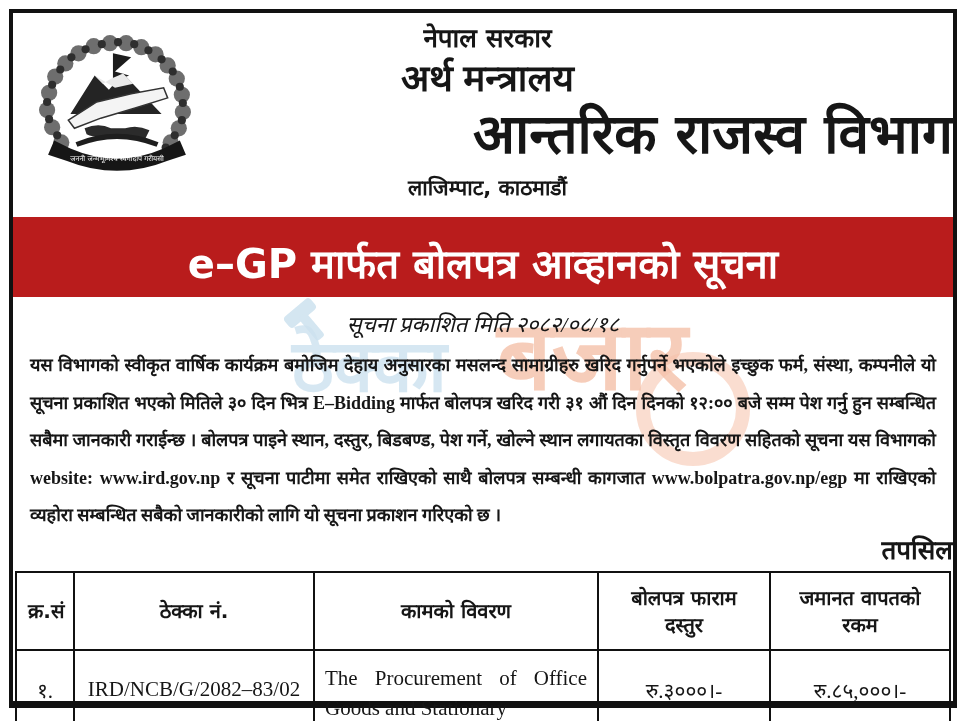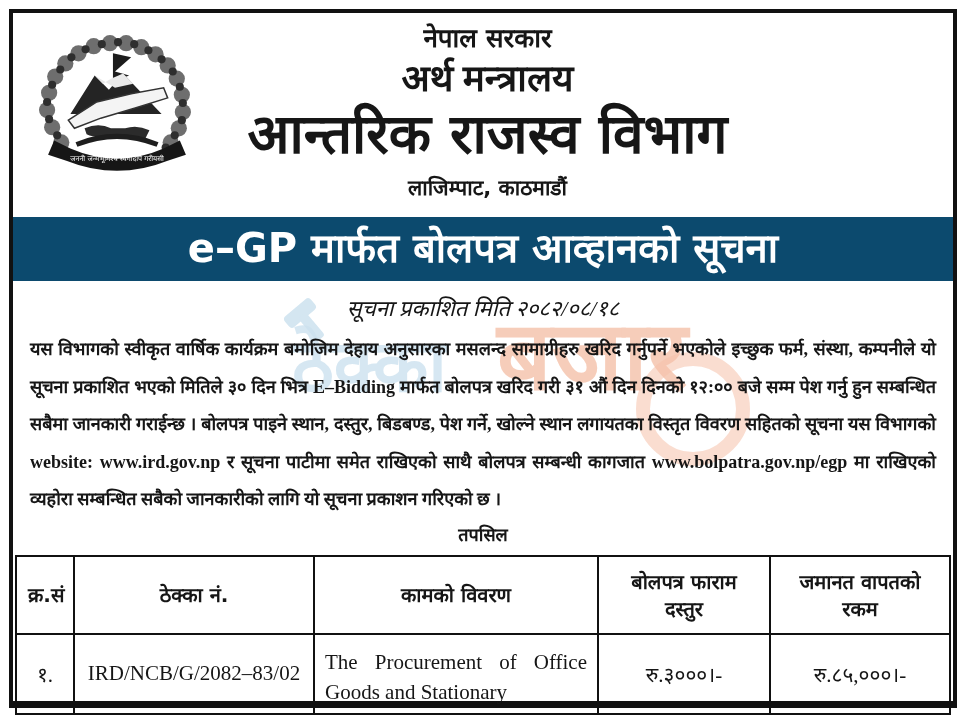--- a/index.html
+++ b/index.html
@@ -50,53 +50,53 @@
   
   .emblem {
     position:absolute; left:16px; top:18px; width:176px; height:152px;
   }
   .letterhead { text-align:center;padding-left:9px; }
   .gov-line {
     margin-top:9px; font-family:"DejaVu Sans", sans-serif;
     font-weight:bold; font-size:26px; line-height:33px;
   }
   .ministry-line {
-    font-family:Liberation Serif, serif;
+    font-family:Liberation Sans, sans-serif;
     font-weight:bold; font-size:37px; line-height:47px;
   }
   .dept-line {
     font-family:"DejaVu Sans", sans-serif;
-    font-weight:bold; font-size:55px; line-height:64px;
+    font-weight:bold; font-size:55px; line-height:64px;text-align:right;
   }
   .address-line {
     font-family:"DejaVu Sans", sans-serif;
     font-weight:bold; font-size:21px; line-height:28px; margin-top:8px;
   }
 
   
   .banner {
-    margin-top:15px; background:#0c4a6e; color:#ffffff;
+    margin-top:15px; background:#b91c1c; color:#ffffff;
     text-align:center; font-family:"DejaVu Sans", sans-serif;
     font-weight:bold; font-size:40px; line-height:44px;
-    padding:9px 0 11px 0;
+    padding:25px 0 11px 0;
   }
 
   
   .date-line {
     text-align:center; font-size:22px; line-height:26px; margin-top:15px;font-style:italic;
   }
   .body-text {
     margin:9px 17px 0 17px;
     font-size:18px; line-height:37.5px;
     text-align:justify;
     font-weight:bold;
   }
   .section-title {
-    text-align:center; font-family:Liberation Serif, serif;
-    font-weight:bold; font-size:18px; line-height:26px; margin-top:3px;
+    text-align:right; font-family:Liberation Serif, serif;
+    font-weight:bold; font-size:26px; line-height:26px; margin-top:3px;
   }
 
   
   table.tender {
     border-collapse:collapse;
     margin:7px auto 0 auto;
     width:936px;
     table-layout:fixed;
   }
   table.tender th, table.tender td {

